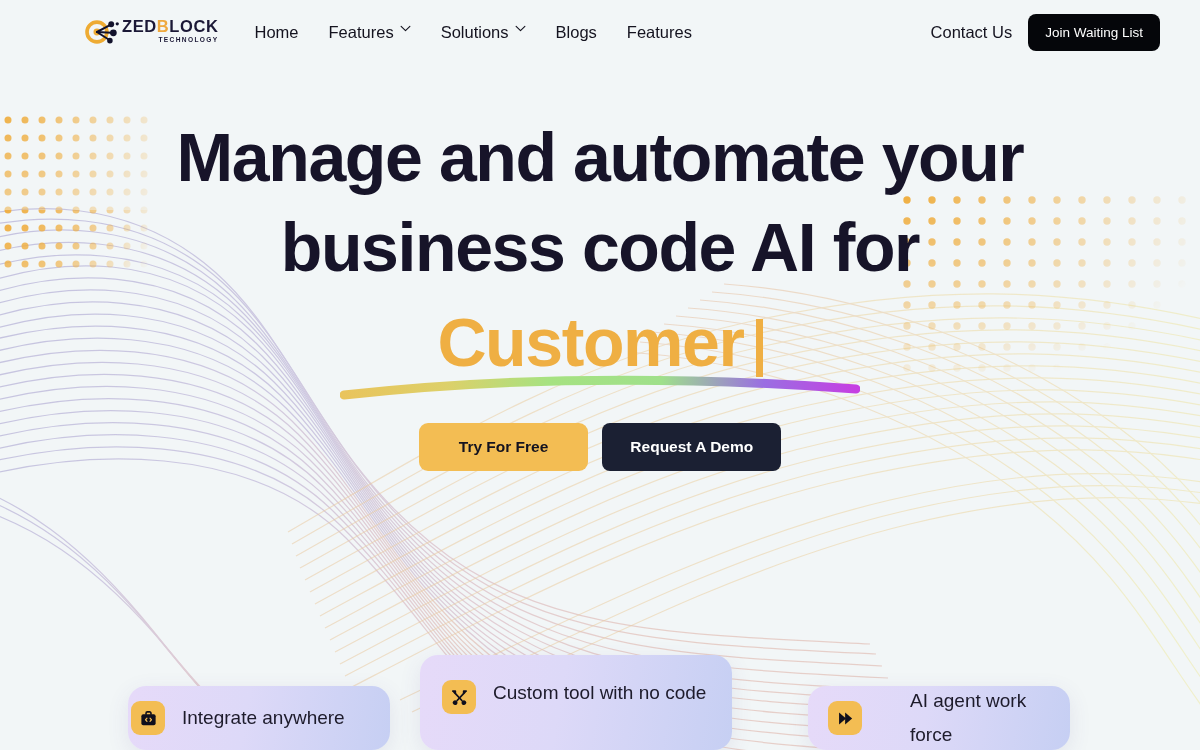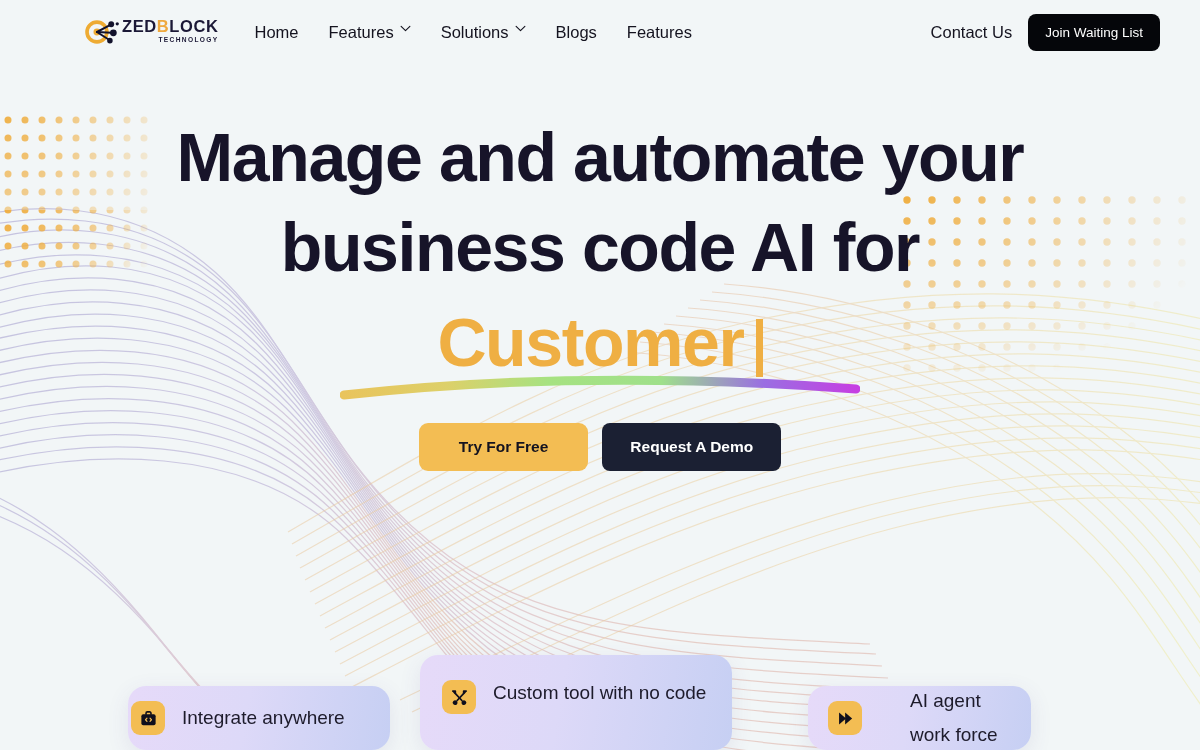--- a/index.html
+++ b/index.html
@@ -212,21 +212,21 @@
     align-items: center;
     gap: 17px;
     border-radius: 18px;
     background: linear-gradient(100deg, #e6daf9 0%, #ddd9f8 45%, #c6cff3 100%);
     box-shadow: 0 6px 22px rgba(80, 70, 140, 0.10);
     pointer-events: auto;
     cursor: pointer;
   }
   .card-a { left: 128px; top: 686px; width: 262px; height: 64px; padding: 0 3px; }
   .card-b { left: 420px; top: 655px; width: 312px; height: 95px; padding: 0 22px; align-items: flex-start; padding-top: 21px; }
-  .card-c { left: 808px; top: 686px; width: 223px; height: 64px; padding: 0 20px; gap: 48px; }
+  .card-c { left: 808px; top: 686px; width: 262px; height: 64px; padding: 0 20px; gap: 48px; }
 
   .card-icon {
     width: 34px; height: 34px;
     border-radius: 9px;
     background: #f3bd53;
     display: flex;
     align-items: center;
     justify-content: center;
     flex-shrink: 0;
   }

